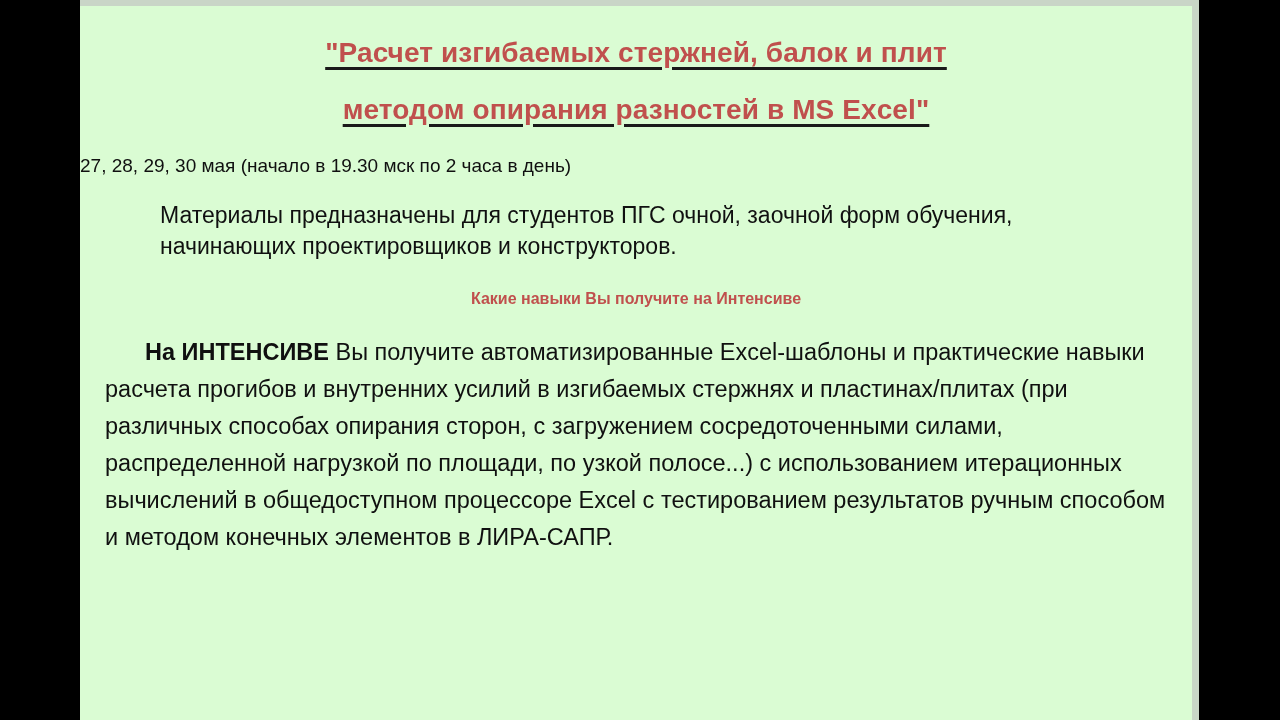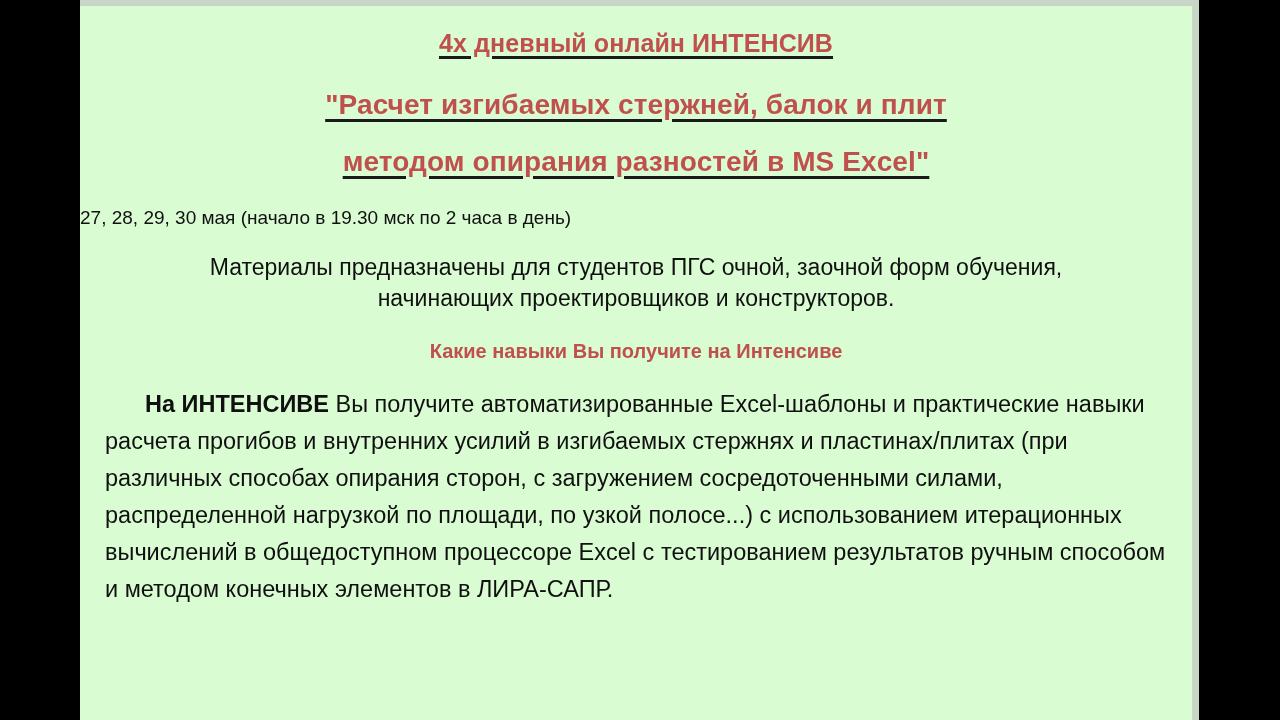--- a/index.html
+++ b/index.html
@@ -104,34 +104,34 @@
   .date-line {
     text-align: left;
     color: #101010;
     font-size: 19px;
     line-height: 24px;
     margin-top: 27px;
   }
 
   
   .audience {
-    text-align: center;
+    text-align: left;
     color: #101010;
     font-size: 23px;
     line-height: 31px;
     margin-top: 22px;
     padding: 0 80px;
   }
 
   
   .subheading {
     text-align: center;
     color: #c0504d;
     font-weight: bold;
-    font-size: 20px;
+    font-size: 16px;
     line-height: 30px;
     margin-top: 22px;
   }
 
   
   .body-par {
     color: #101010;
     font-size: 23.5px;
     line-height: 37px;
     margin-top: 20px;
@@ -153,21 +153,20 @@
   <div class="bar-right"></div>
 
   <div id="slide">
 
     <div class="top-strip"></div>
     <div class="right-strip"></div>
 
     <div class="content">
 
       <div class="headline">
-        <div class="headline-line1">4х дневный онлайн ИНТЕНСИВ</div>
         <div class="headline-line2">"Расчет изгибаемых стержней, балок и плит</div>
         <div class="headline-line3">методом опирания разностей в MS Excel"</div>
       </div>
 
       <div class="date-line">27, 28, 29, 30 мая (начало в 19.30 мск по 2 часа в день)</div>
 
       <div class="audience">Материалы предназначены для студентов ПГС очной, заочной форм обучения, начинающих проектировщиков и конструкторов.</div>
 
       <div class="subheading">Какие навыки Вы получите на Интенсиве</div>
 

